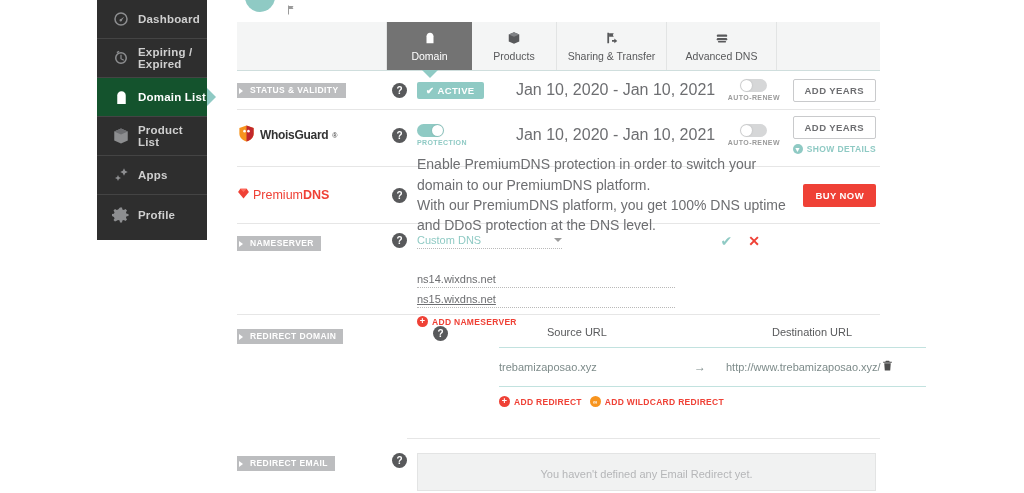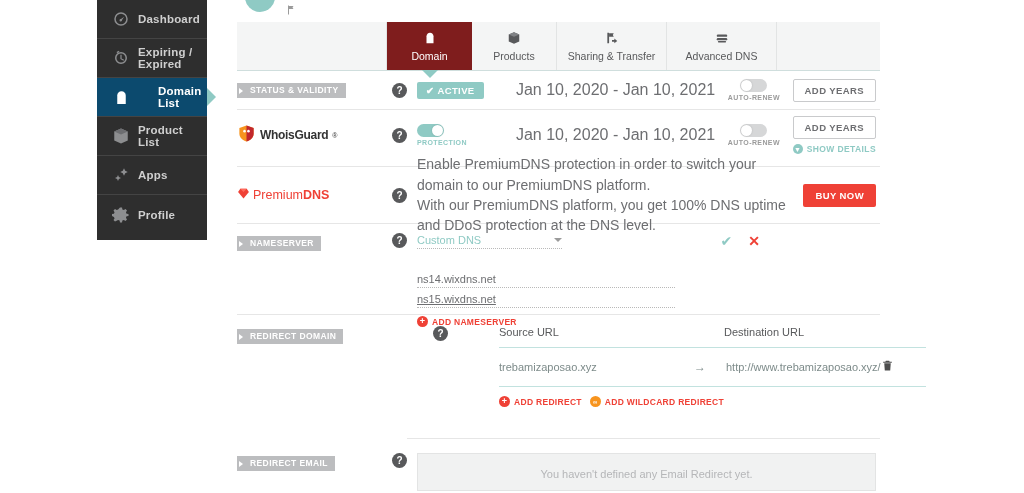--- a/index.html
+++ b/index.html
@@ -34,21 +34,21 @@
     cursor:pointer;
   }
   .side-item:last-child{border-bottom:none;}
   .side-item .s-ico{
     width:20px;height:20px;margin-right:7px;
     display:flex;align-items:center;justify-content:center;
     flex:0 0 auto;
   }
   .side-item .s-ico svg{display:block;}
   .side-item.active{
-    background:#0c4a6e;color:#ffffff;gap:20px;
+    background:#14532d;color:#ffffff;
   }
   .side-item.active .s-ico svg *{fill:#ffffff;}
   .side-item.active::after{
     content:"";
     position:absolute;right:-9px;top:50%;transform:translateY(-50%);
     width:0;height:0;
     border-top:9px solid transparent;
     border-bottom:9px solid transparent;
     border-left:9px solid #8fcac4;
   }
@@ -78,21 +78,21 @@
     flex:0 0 auto;width:85px;
     display:flex;flex-direction:column;align-items:center;justify-content:center;
     border-right:1px solid #e2e4e4;
     font-size:10.5px;color:#58595b;
     position:relative;cursor:pointer;box-sizing:border-box;
   }
   .tab.spacer{flex:1 1 auto;width:auto;border-right:none;}
   .tab.lead{width:150px;border-right:1px solid #e2e4e4;}
   .tab .t-ico{height:16px;margin-bottom:4px;display:flex;align-items:center;}
   .tab.wide{width:110px;}
-  .tab.active{background:#7f1d1d;color:#ffffff;border-right:none;}
+  .tab.active{background:#737373;color:#ffffff;border-right:none;}
   .tab.active .t-ico svg *{fill:#fff;}
   .tab.active::after{
     content:"";position:absolute;left:50%;bottom:-8px;transform:translateX(-50%);
     width:0;height:0;border-left:8px solid transparent;border-right:8px solid transparent;
     border-top:8px solid #8fcac4;
   }
 
   
   .row{
     display:flex;align-items:flex-start;
@@ -467,21 +467,21 @@
     <div class="sep" style="margin-top:4px;"></div>
 
     <div class="row" style="padding-top:11px;height:123px;box-sizing:border-box;gap:41px;">
       <div class="lbl-cell" style="padding-top:2px;">
         <span class="badge">REDIRECT DOMAIN</span>
       </div>
       <div class="help-cell" style="padding-top:0;">
         <span class="qmark">?</span>
       </div>
       <div style="flex:1;padding-right:4px;">
-        <div style="display:flex;">
+        <div style="display:flex;margin-left:48px;">
           <span class="col-head" style="width:225px;">Source URL</span>
           <span class="col-head">Destination URL</span>
         </div>
         <div class="rd-line" style="margin-top:9px;"></div>
         <div style="display:flex;align-items:center;height:38px;">
           <span class="rd-val" style="width:195px;">trebamizaposao.xyz</span>
           <span style="width:32px;color:#7d8b8a;font-size:12px;">→</span>
           <span class="rd-val" style="flex:1;">http://www.trebamizaposao.xyz/</span>
           <span class="trash">
             <svg width="13" height="15" viewBox="0 0 24 24">

